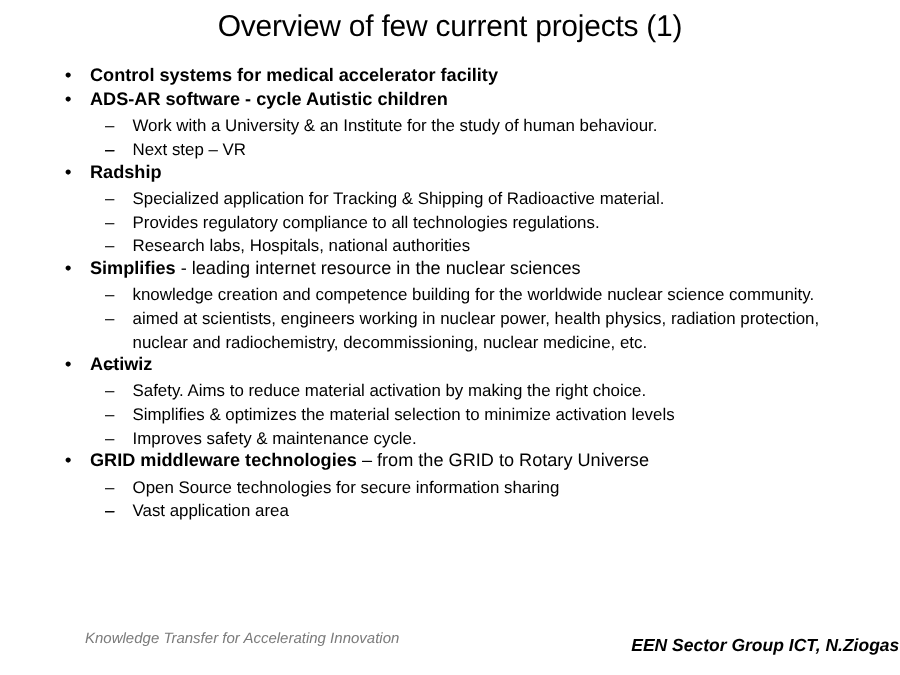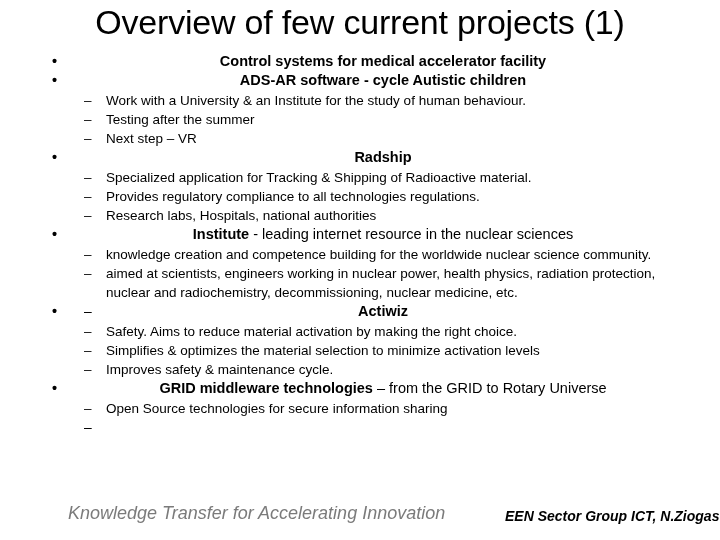--- a/index.html
+++ b/index.html
@@ -19,21 +19,21 @@
     position: relative;
     width: 720px;
     height: 540px;
   }
   .slide-title {
     position: absolute;
     left: 0;
     top: 4px;
     width: 720px;
     text-align: center;
-    font-size: 34px;
+    font-size: 24px;
     line-height: 36px;
     font-weight: 400;
     color: #000000;
     letter-spacing: -0.2px;
   }
   .body-area {
     position: absolute;
     left: 30px;
     top: 52px;
     width: 664px;
@@ -55,21 +55,20 @@
   ul.lvl1 > li.b1 > .bullet {
     position: absolute;
     left: 22px;
     top: 0px;
     font-size: 14.5px;
     line-height: 19.4px;
     font-weight: bold;
   }
   .b1text {
     display: block;
-    text-align: center;
   }
   .b1text .reg {
     font-weight: normal;
   }
   ul.lvl2 {
     list-style: none;
     margin: 0;
     padding: 0;
   }
   ul.lvl2 > li.b2 {
@@ -84,21 +83,21 @@
     position: absolute;
     left: 12px;
     top: 0;
     font-size: 13.5px;
     line-height: 19.2px;
   }
   .footer-left {
     position: absolute;
     left: 68px;
     top: 503px;
-    font-size: 18px;
+    font-size: 12px;
     font-style: italic;
     color: #7b7b7b;
     white-space: nowrap;
   }
   .footer-right {
     position: absolute;
     left: 505px;
     top: 508px;
     font-size: 14px;
     font-weight: bold;
@@ -125,21 +124,20 @@
       <li class="b1">
         <span class="bullet">•</span>
         <span class="b1text">ADS-AR software  - cycle Autistic children</span>
         <ul class="lvl2">
           <li class="b2">
             <span class="dash">–</span>
             <span>Work with a University &amp; an Institute for the study of human behaviour.</span>
           </li>
           <li class="b2">
             <span class="dash">–</span>
-            <span>Testing after the summer</span>
           </li>
           <li class="b2">
             <span class="dash">–</span>
             <span>Next step – VR</span>
           </li>
         </ul>
       </li>
 
       <li class="b1">
         <span class="bullet">•</span>
@@ -155,21 +153,21 @@
           </li>
           <li class="b2">
             <span class="dash">–</span>
             <span>Research labs, Hospitals, national authorities</span>
           </li>
         </ul>
       </li>
 
       <li class="b1">
         <span class="bullet">•</span>
-        <span class="b1text"><span>Institute</span><span class="reg"> - leading internet resource in the nuclear sciences</span></span>
+        <span class="b1text"><span>Simplifies</span><span class="reg"> - leading internet resource in the nuclear sciences</span></span>
         <ul class="lvl2">
           <li class="b2">
             <span class="dash">–</span>
             <span>knowledge creation and competence building for the worldwide nuclear science community.</span>
           </li>
           <li class="b2">
             <span class="dash">–</span>
             <span>aimed at scientists, engineers working in nuclear power, health physics, radiation protection, nuclear and radiochemistry, decommissioning, nuclear medicine, etc.</span>
           </li>
           <li class="b2">
@@ -206,20 +204,21 @@
         <ul class="lvl2">
           <li class="b2">
             <span class="dash">–</span>
             <span>Open Source technologies for secure information sharing</span>
           </li>
           <li class="b2">
             <span class="dash">–</span>
           </li>
           <li class="b2">
             <span class="dash">–</span>
+            <span>Vast application area</span>
           </li>
         </ul>
       </li>
 
     </ul>
   </div>
 
   <div class="footer-left">Knowledge Transfer for Accelerating Innovation</div>
   <div class="footer-right">EEN Sector Group ICT, N.Ziogas 13/06/14</div>
 

